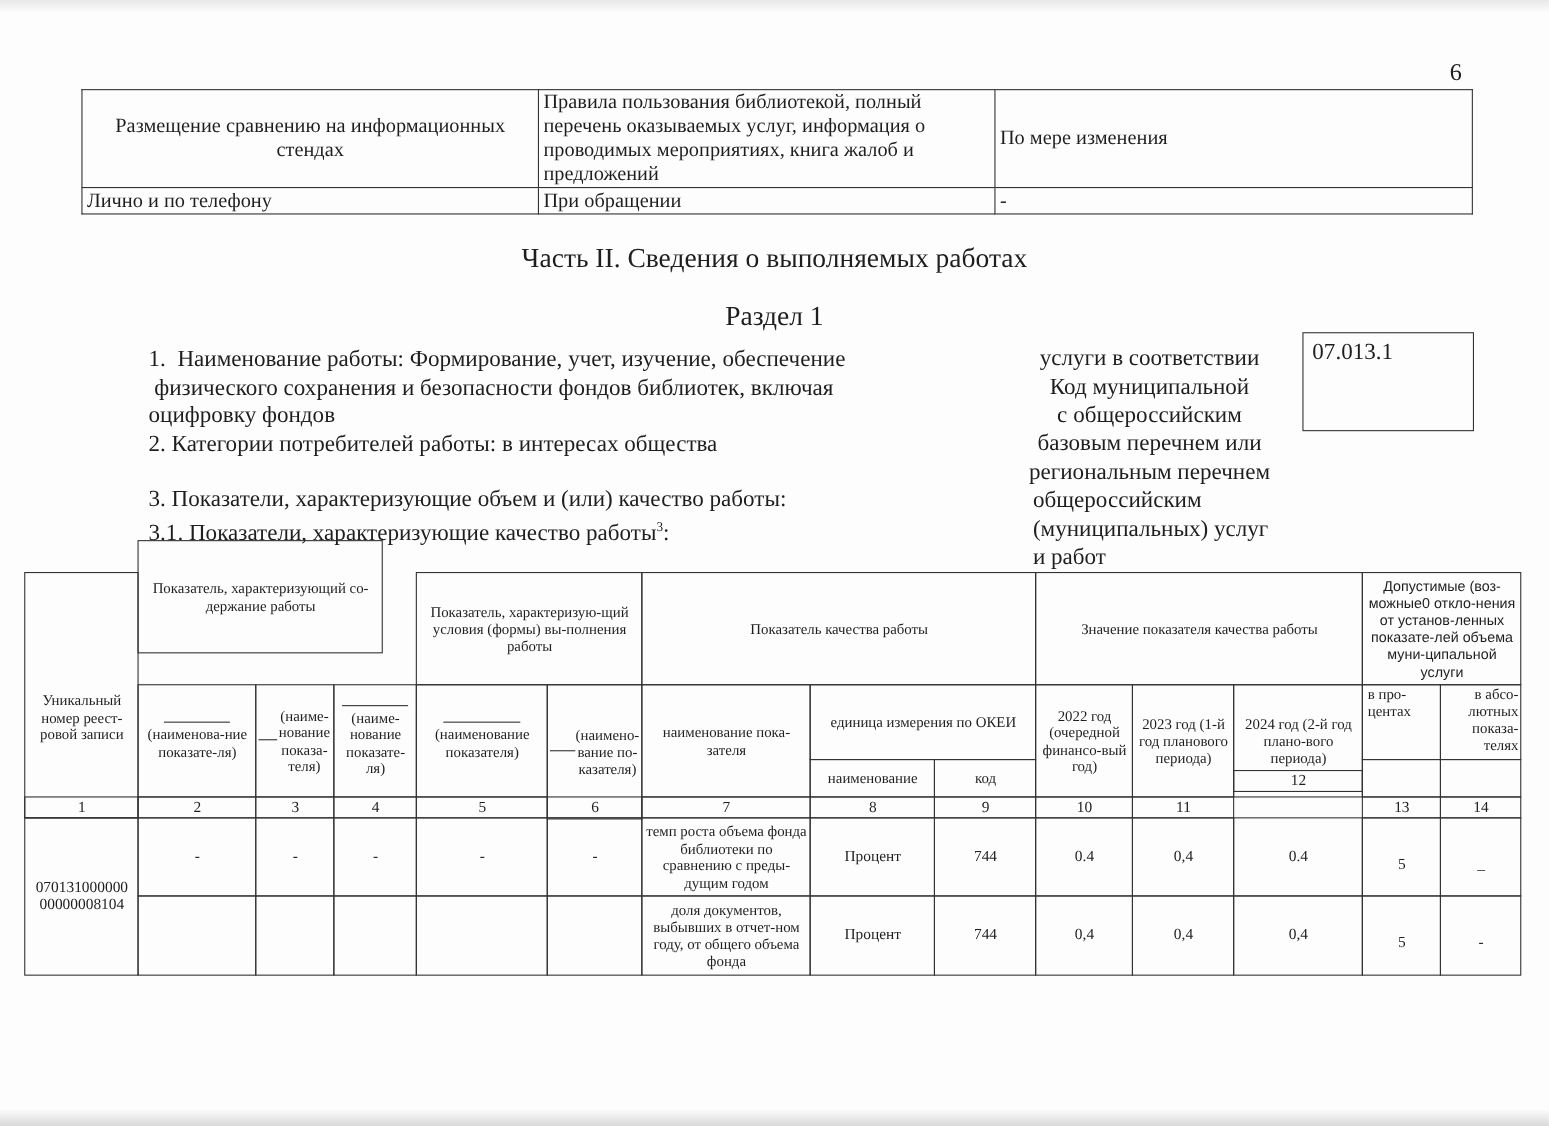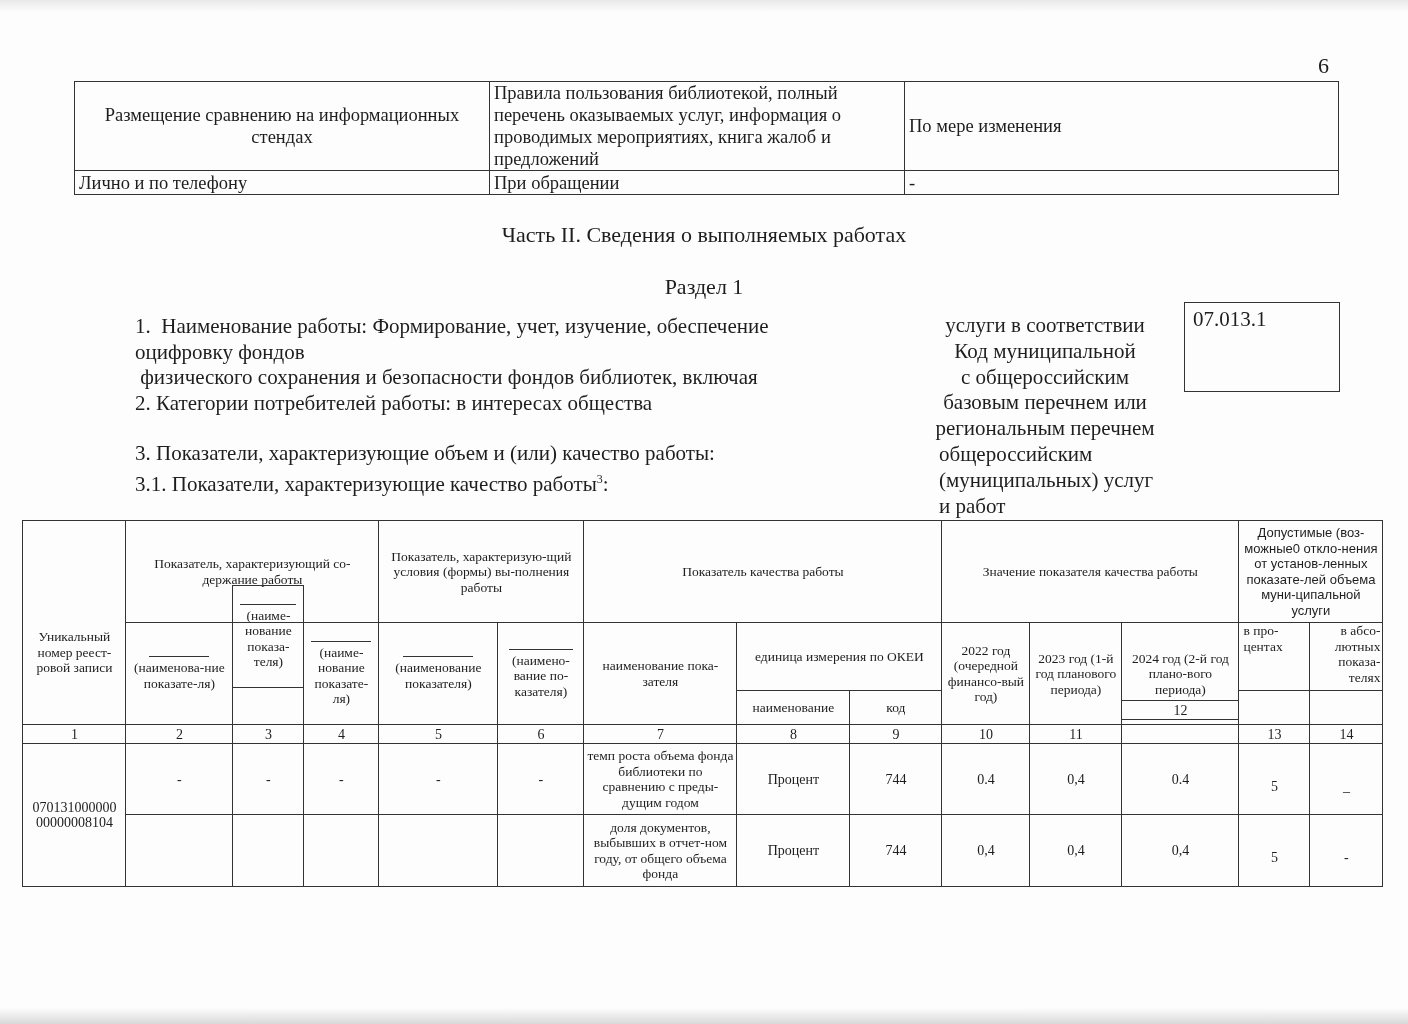--- a/index.html
+++ b/index.html
@@ -6,21 +6,21 @@
   body{width:1408px;height:1024px;background:#fdfdfd;position:relative;overflow:hidden;
        font-family:"Liberation Serif",serif;color:#1e1e1e;}
   .abs{position:absolute;}
   .scan-top{left:0;top:0;width:1408px;height:12px;background:linear-gradient(#e8e8e8,#fdfdfd);}
   .scan-bottom{left:0;top:1008px;width:1408px;height:16px;background:linear-gradient(#fdfdfd,#d8d8d8);}
   .page-num{left:1318px;top:53px;font-size:22px;}
   
   table.t1{position:absolute;left:74px;top:81px;width:1265px;border-collapse:collapse;font-size:18.5px;line-height:22px;}
   table.t1 td{border:1.5px solid #333;padding:0 4px;vertical-align:middle;}
   table.t1 td.c{text-align:center;}
-  .title{font-size:22px;text-align:center;left:0;width:1408px;}
+  .title{font-size:25px;text-align:center;left:0;width:1408px;}
   .para{font-size:21px;line-height:25.5px;}
   .code-label{left:905px;top:313px;width:280px;font-size:21px;line-height:25.8px;text-align:center;}
   .code-box{left:1184px;top:302px;width:156px;height:90px;border:1.5px solid #333;font-size:21px;padding:4px 0 0 8px;box-sizing:border-box;}
   
   .cell{position:absolute;border:1.2px solid #333;box-sizing:border-box;display:flex;align-items:center;justify-content:center;
         text-align:center;font-size:13.5px;line-height:15.5px;padding:0 2px;margin:-0.6px 0 0 -0.6px;}
   .cell.sans{font-family:"Liberation Sans",sans-serif;font-size:13px;line-height:15.5px;}
   .cell.top{align-items:flex-start;}
   .cell.val{font-size:14px;}
   .ul{display:block;border-top:1px solid #333;margin:0 auto 3px auto;}
@@ -46,22 +46,22 @@
     <td>-</td>
   </tr>
 </tbody>
   </table>
 
 <div class="abs title" style="top:222px">Часть II. Сведения о выполняемых работах</div>
 <div class="abs title" style="top:274px;left:0px">Раздел 1</div>
 
 <div class="abs para" style="left:135px;top:314px;">
   <div style="white-space:pre">1.  Наименование работы: Формирование, учет, изучение, обеспечение</div>
+  <div style="white-space:pre"> физического сохранения и безопасности фондов библиотек, включая</div>
   <div>оцифровку фондов</div>
-  <div style="white-space:pre"> физического сохранения и безопасности фондов библиотек, включая</div>
   <div>2. Категории потребителей работы: в интересах общества</div>
   <div style="height:25px"></div>
   <div>3. Показатели, характеризующие объем и (или) качество работы:</div>
   <div><span>3.1. Показатели, характеризующие качество работы</span><sup style="font-size:12px">3</sup><span>:</span></div>
 </div>
 
 <div class="abs code-label">
   <div>услуги в соответствии</div>
   <div>Код муниципальной</div>
   <div>с общероссийским</div>
@@ -69,43 +69,43 @@
   <div>региональным перечнем</div>
   <div style="text-align:left;padding-left:34px">общероссийским</div>
   <div style="text-align:left;padding-left:34px">(муниципальных) услуг</div>
   <div style="text-align:left;padding-left:34px">и работ</div>
 </div>
 <div class="abs code-box">07.013.1</div>
 
 <div>
 
   <div class="cell" style="left:23px;top:521px;width:104px;height:224px;padding-top:40px">Уникальный номер реест-ровой записи</div>
-  <div class="cell" style="left:126px;top:521px;width:254px;height:103px">Показатель, характеризующий со-держание работы</div>
+  <div class="cell" style="left:126px;top:492px;width:223px;height:103px">Показатель, характеризующий со-держание работы</div>
   <div class="cell" style="left:379px;top:521px;width:206px;height:103px">Показатель, характеризую-щий условия (формы) вы-полнения работы</div>
   <div class="cell" style="left:584px;top:521px;width:359px;height:103px">Показатель качества работы</div>
   <div class="cell" style="left:942px;top:521px;width:298px;height:103px">Значение показателя качества работы</div>
   <div class="cell sans" style="left:1239px;top:521px;width:145px;height:103px">Допустимые (воз-можные0 откло-нения от установ-ленных показате-лей объема муни-ципальной услуги</div>
 
   <div class="cell" style="left:126px;top:623px;width:108px;height:103px;flex-direction:column">
       <span class="ul" style="width:60px"></span>
       <span>(наименова-ние показате-ля)</span>
     </div>
-  <div class="cell" style="left:233px;top:586px;width:72px;height:103px;flex-direction:column">
+  <div class="cell" style="left:233px;top:623px;width:72px;height:103px;flex-direction:row">
       <span class="ul" style="width:56px"></span>
       <span>(наиме-нование показа-теля)</span>
     </div>
   <div class="cell" style="left:304px;top:623px;width:76px;height:103px;flex-direction:column">
       <span class="ul" style="width:60px"></span>
       <span>(наиме-нование показате-ля)</span>
     </div>
   <div class="cell" style="left:379px;top:623px;width:120px;height:103px;flex-direction:column">
       <span class="ul" style="width:70px"></span>
       <span>(наименование показателя)</span>
     </div>
-  <div class="cell" style="left:498px;top:623px;width:87px;height:103px;flex-direction:column">
+  <div class="cell" style="left:498px;top:623px;width:87px;height:123px;flex-direction:row">
       <span class="ul" style="width:64px"></span>
       <span>(наимено-вание по-казателя)</span>
     </div>
   <div class="cell" style="left:584px;top:623px;width:154px;height:103px">наименование пока-зателя</div>
   <div class="cell" style="left:737px;top:623px;width:206px;height:69px">единица измерения по ОКЕИ</div>
   <div class="cell" style="left:737px;top:691px;width:114px;height:35px">наименование</div>
   <div class="cell" style="left:850px;top:691px;width:93px;height:35px">код</div>
   <div class="cell" style="left:942px;top:623px;width:89px;height:103px">2022 год (очередной финансо-вый год)</div>
   <div class="cell" style="left:1030px;top:623px;width:93px;height:103px">2023 год (1-й год планового периода)</div>
   <div class="cell" style="left:1122px;top:623px;width:118px;height:103px">2024 год (2-й год плано-вого периода)</div>

